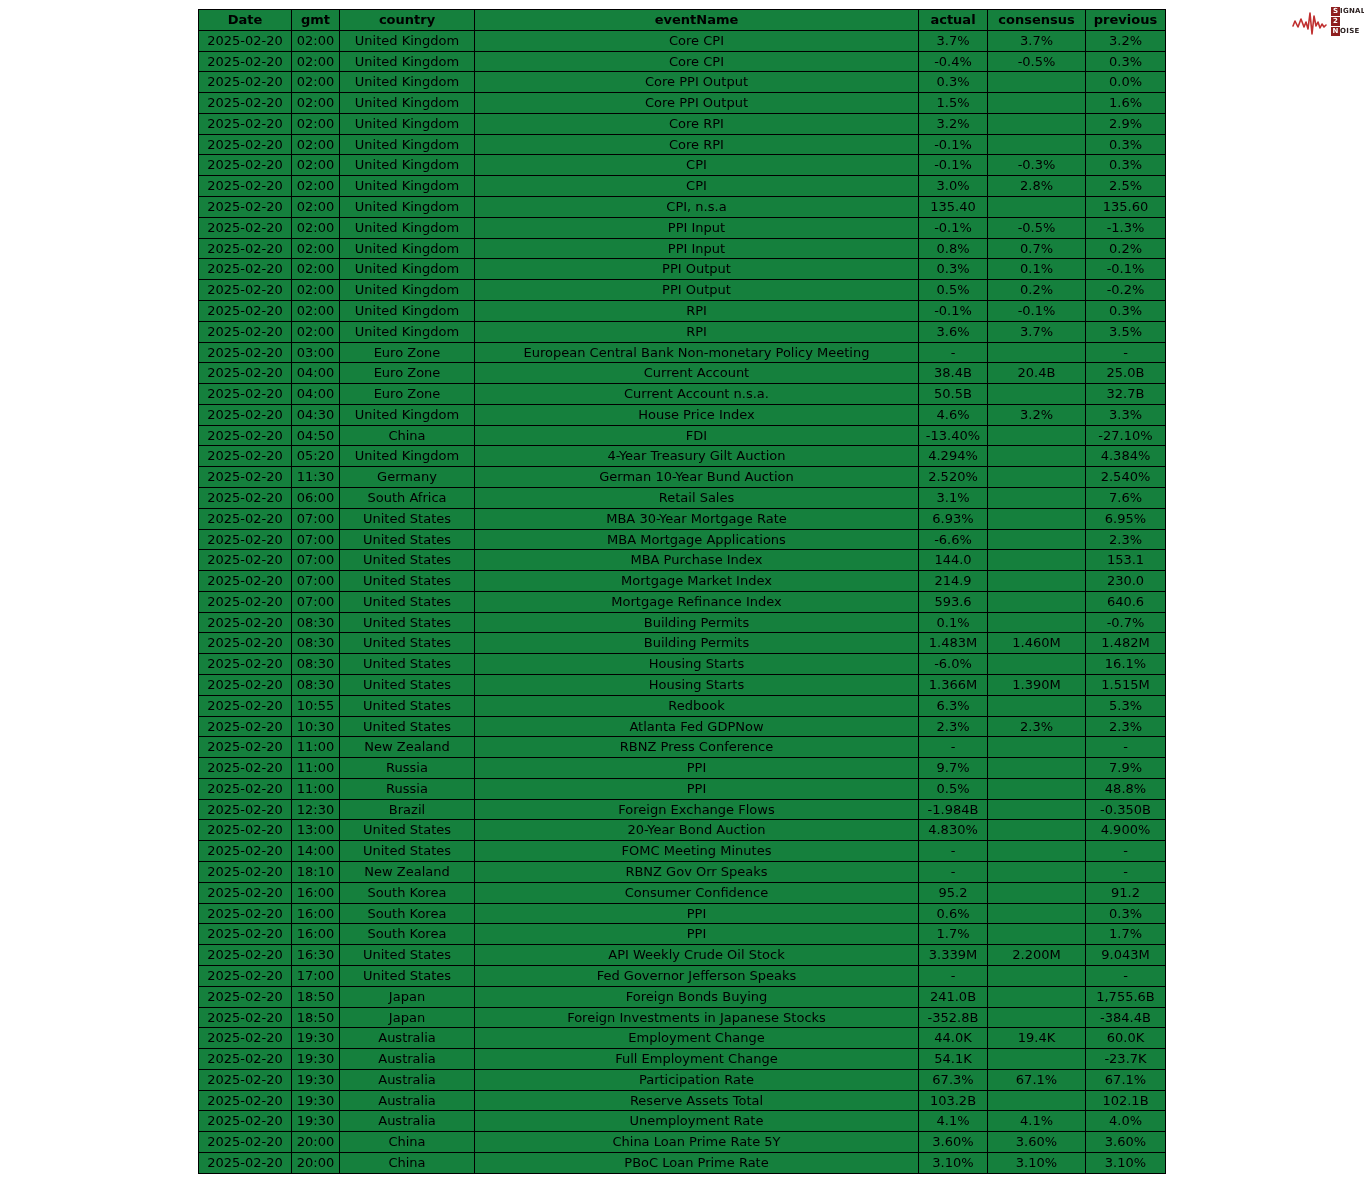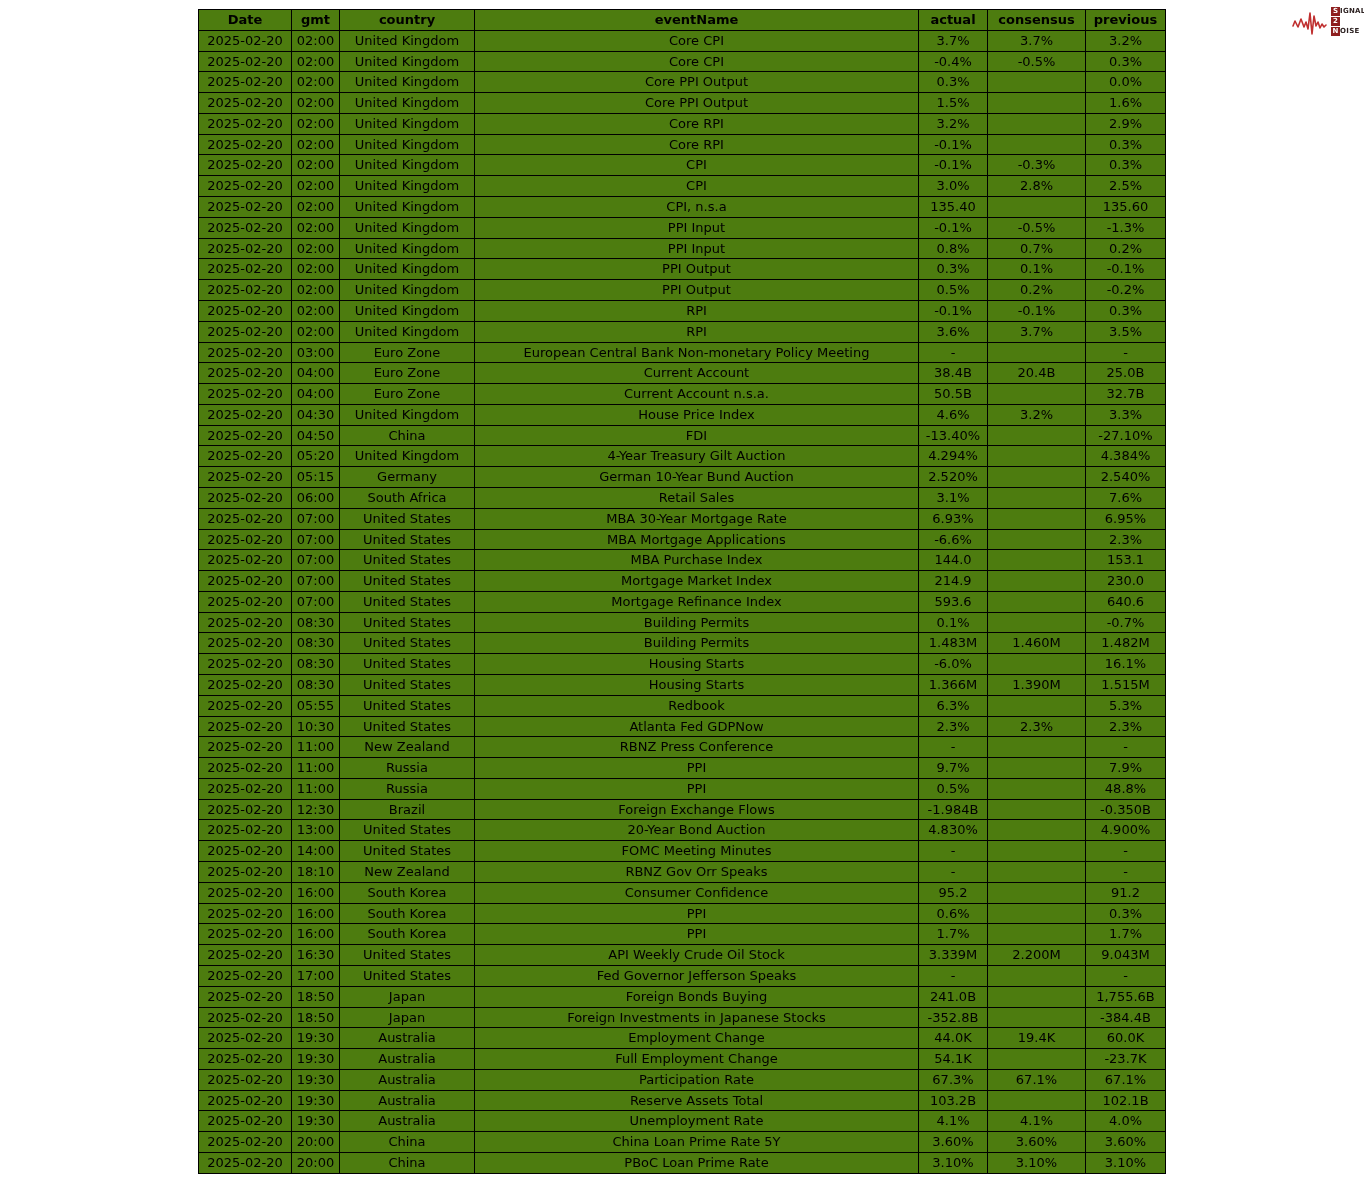--- a/index.html
+++ b/index.html
@@ -10,21 +10,21 @@
     overflow: hidden;
     position: relative;
   }
   
   table.calendar {
     position: absolute;
     left: 198px; top: 9px;
     width: 967px;
     border-collapse: collapse;
     table-layout: fixed;
-    background: #4d7c0f;
+    background: #15803d;
   }
   col.c-date      { width: 93px;  }
   col.c-gmt       { width: 48px;  }
   col.c-country   { width: 135px; }
   col.c-event     { width: 444px; }
   col.c-actual    { width: 69px;  }
   col.c-consensus { width: 98px;  }
   col.c-previous  { width: 80px;  }
   .calendar th, .calendar td {
     border: 1px solid #000000;
@@ -306,21 +306,21 @@
         <td>2025-02-20</td>
         <td>05:20</td>
         <td>United Kingdom</td>
         <td>4-Year Treasury Gilt Auction</td>
         <td>4.294%</td>
         <td></td>
         <td>4.384%</td>
       </tr>
       <tr>
         <td>2025-02-20</td>
-        <td>05:15</td>
+        <td>11:30</td>
         <td>Germany</td>
         <td>German 10-Year Bund Auction</td>
         <td>2.520%</td>
         <td></td>
         <td>2.540%</td>
       </tr>
       <tr>
         <td>2025-02-20</td>
         <td>06:00</td>
         <td>South Africa</td>
@@ -405,21 +405,21 @@
         <td>2025-02-20</td>
         <td>08:30</td>
         <td>United States</td>
         <td>Housing Starts</td>
         <td>1.366M</td>
         <td>1.390M</td>
         <td>1.515M</td>
       </tr>
       <tr>
         <td>2025-02-20</td>
-        <td>05:55</td>
+        <td>10:55</td>
         <td>United States</td>
         <td>Redbook</td>
         <td>6.3%</td>
         <td></td>
         <td>5.3%</td>
       </tr>
       <tr>
         <td>2025-02-20</td>
         <td>10:30</td>
         <td>United States</td>

